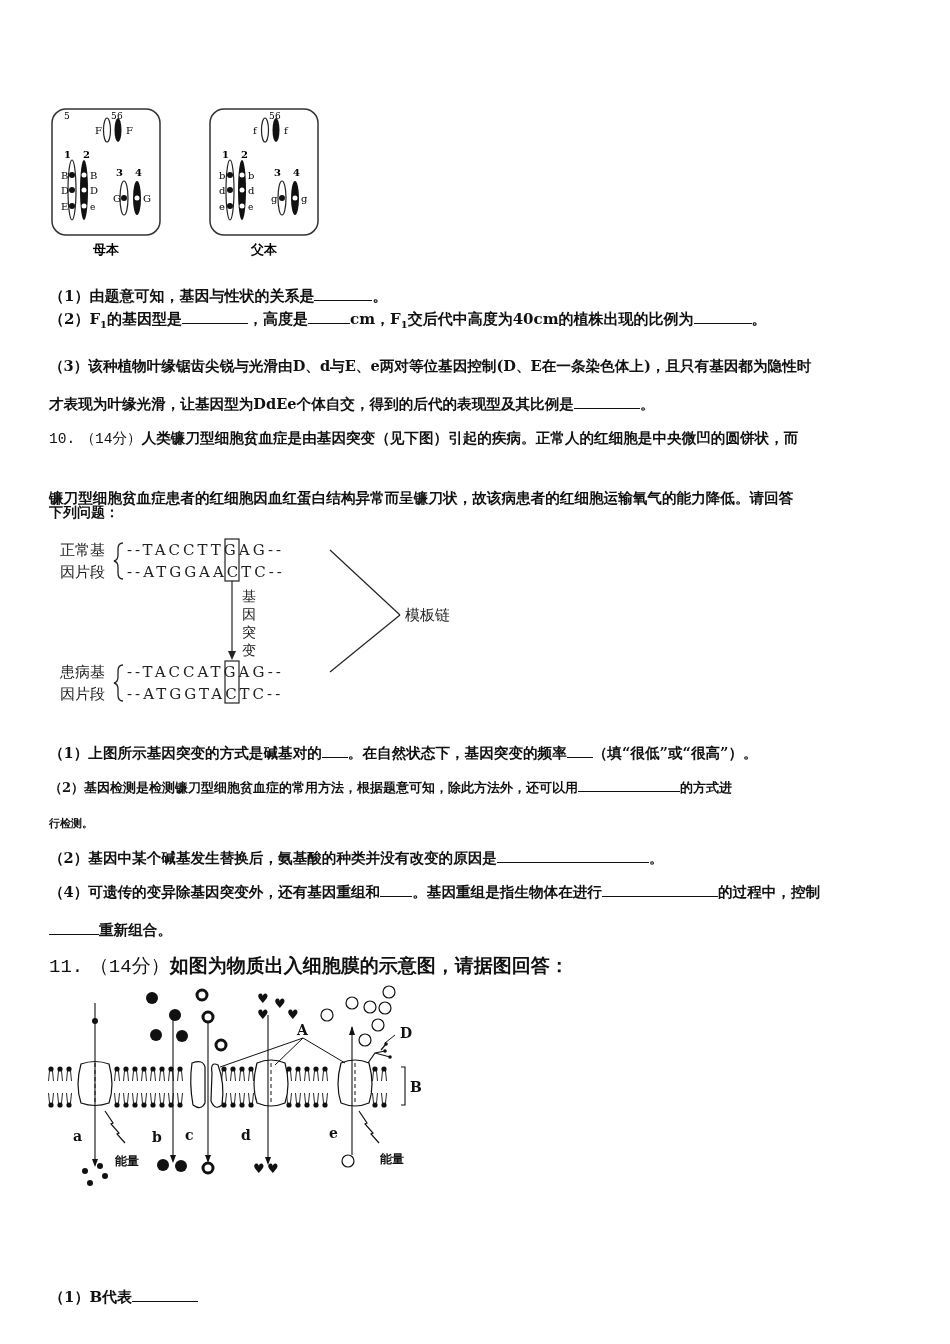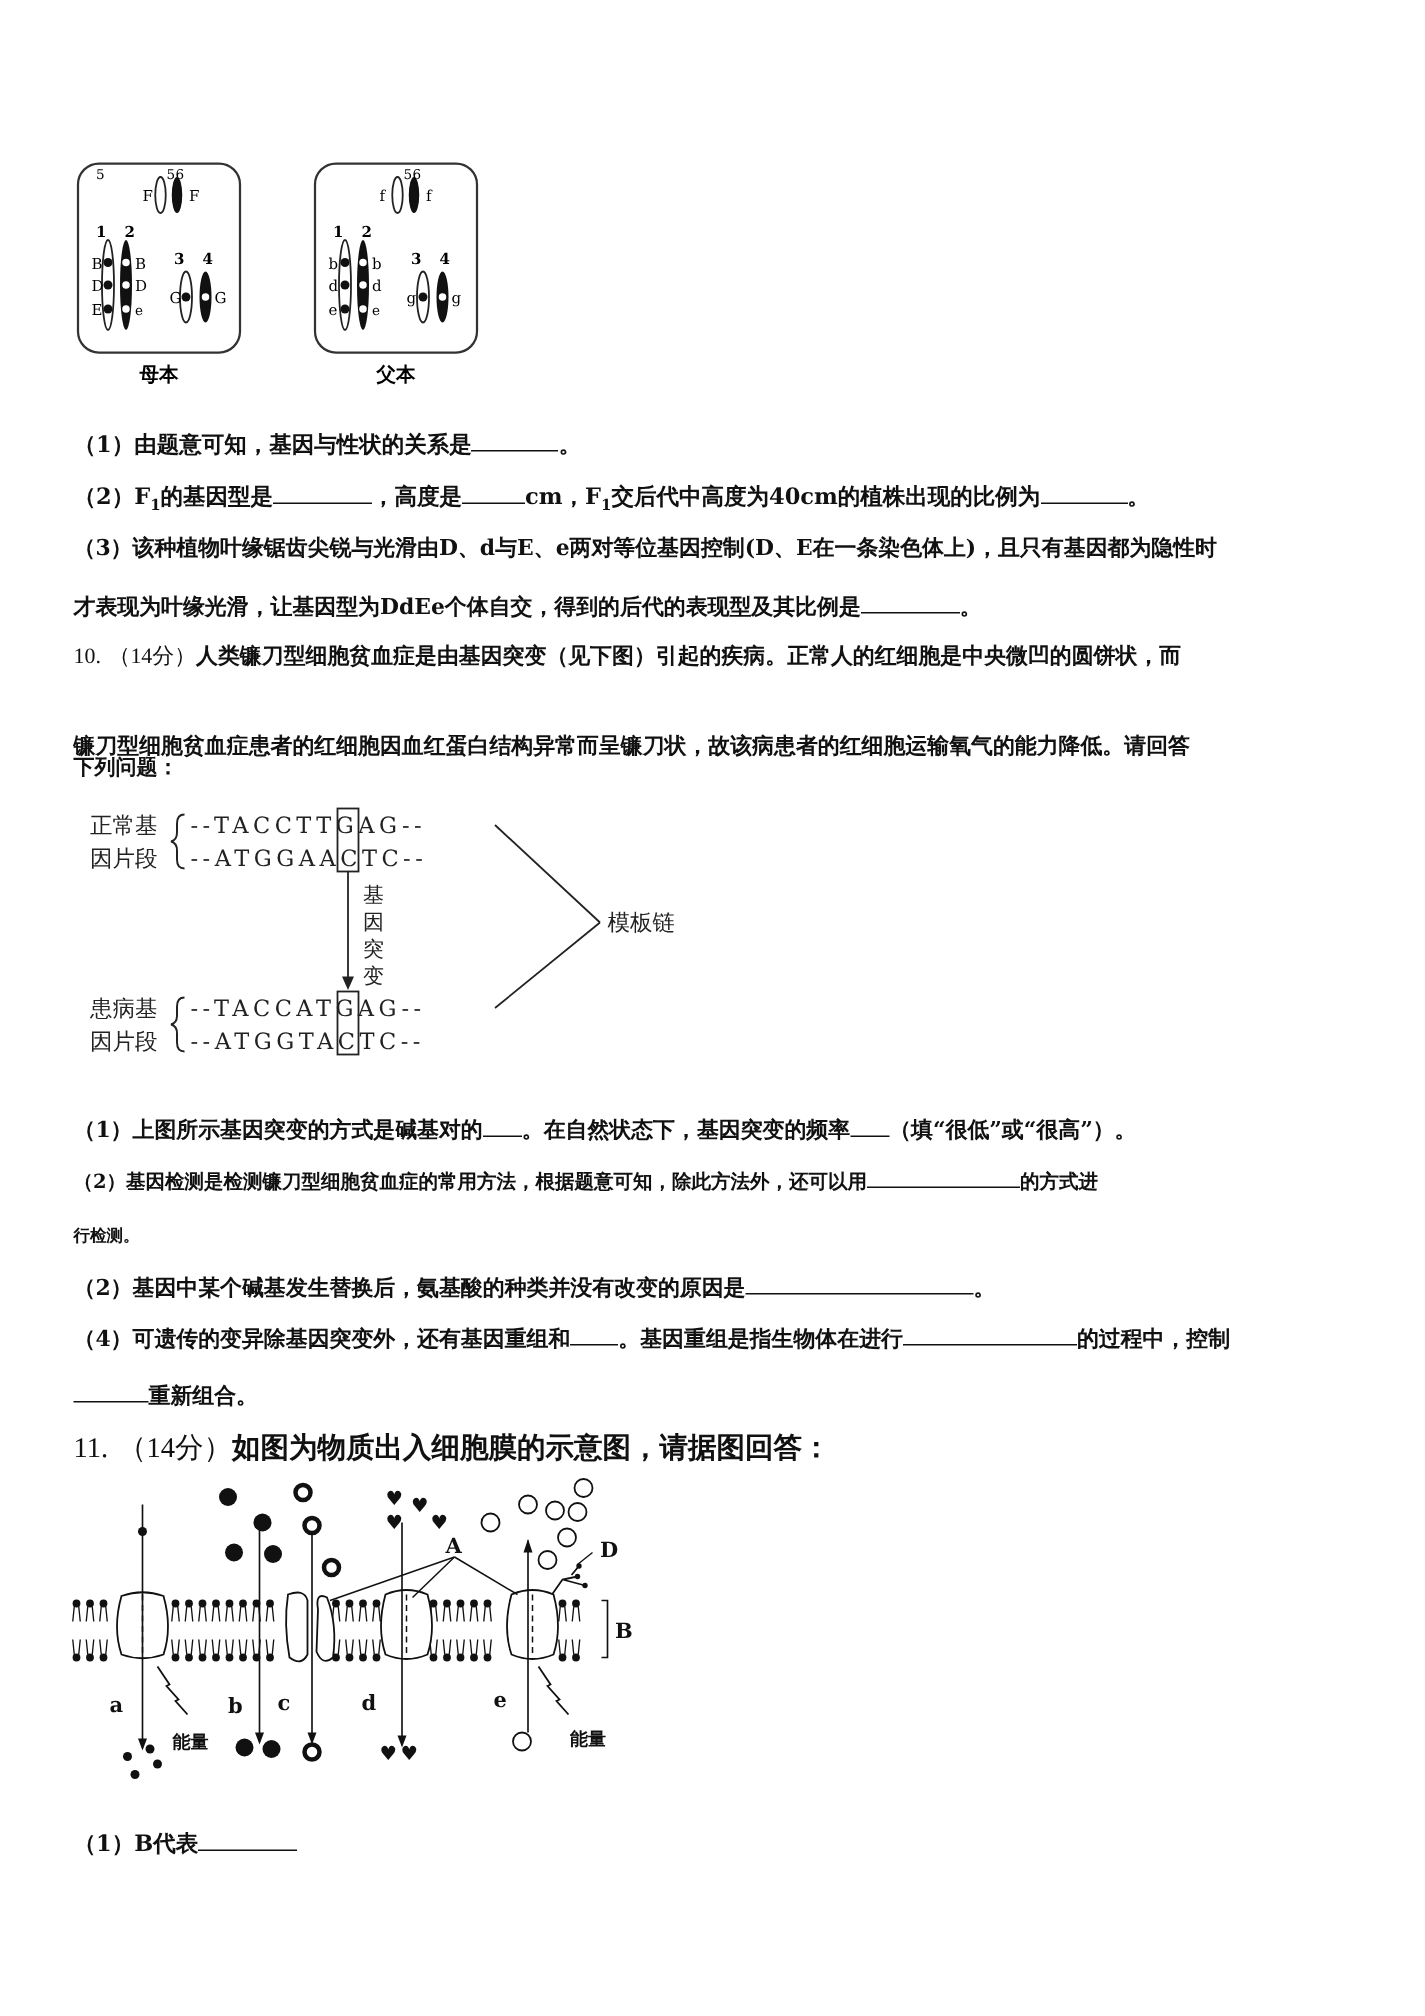--- a/index.html
+++ b/index.html
@@ -1,20 +1,20 @@
 <!DOCTYPE html>
 <html><head>
 <meta charset="utf-8">
 <style>
   html, body { margin: 0; padding: 0; background: #ffffff; }
   body { width: 950px; height: 1344px; position: relative; overflow: hidden;
          font-family: "DejaVu Serif", "Liberation Serif", serif; color: #111; }
   .abs { position: absolute; }
   .line { position: absolute; left: 49px; font-size: 15px; font-weight: bold; white-space: nowrap; line-height: 20px; }
-  .qnum { font-weight: normal; font-family: Liberation Serif, serif; }
+  .qnum { font-weight: normal; font-family: Liberation Mono, monospace; }
   .blank { display: inline-block; border-bottom: 1.4px solid #111; height: 14px; vertical-align: baseline; }
   sub { font-size: 10px; }
   svg text { font-family: "DejaVu Serif", "Liberation Serif", serif; }
   .seq { font-family: "Liberation Serif", "DejaVu Serif", serif; }
 </style>
 </head>
 <body>
 
 <svg class="abs" style="left:45px;top:103px" width="290" height="160" viewBox="0 0 290 160">
 
@@ -92,21 +92,21 @@
     <text x="68" y="99" font-size="10">g</text>
       <text x="98" y="99" font-size="10">g</text>
     <text x="48" y="151" font-size="13" font-weight="bold">父本</text>
   </g>
 </svg>
 
 <div class="line" style="top:286px">
   <span>（1）由题意可知，基因与性状的关系是</span><span class="blank" style="width:58px"></span><span>。</span>
 </div>
 
-<div class="line" style="top:321px">
+<div class="line" style="top:309px">
   <span>（2）F</span><sub>1</sub><span>的基因型是</span><span class="blank" style="width:66px"></span><span>，高度是</span><span class="blank" style="width:42px"></span><span>cm，F</span><sub>1</sub><span>交后代中高度为40cm的植株出现的比例为</span><span class="blank" style="width:58px"></span><span>。</span>
 </div>
 
 <div class="line" style="top:356px; font-size:14.6px">（3）该种植物叶缘锯齿尖锐与光滑由D、d与E、e两对等位基因控制(D、E在一条染色体上)，且只有基因都为隐性时</div>
 <div class="line" style="top:394px; font-size:14.6px">
   <span>才表现为叶缘光滑，让基因型为DdEe个体自交，得到的后代的表现型及其比例是</span><span class="blank" style="width:66px"></span><span>。</span>
 </div>
 
 <div class="line" style="top:428px; font-size:14.6px">
   <span class="qnum">10.</span>&nbsp;<span class="qnum">（14分）</span><span>人类镰刀型细胞贫血症是由基因突变（见下图）引起的疾病。正常人的红细胞是中央微凹的圆饼状，而</span>
@@ -287,15 +287,15 @@
     <text x="140" y="157">c</text>
     <text x="196" y="157">d</text>
     <text x="284" y="155">e</text>
   </g>
   <g font-size="12" font-weight="bold" fill="#111">
     <text x="70" y="182">能量</text>
     <text x="335" y="180">能量</text>
   </g>
 </svg>
 
-<div class="line" style="top:1219px">
+<div class="line" style="top:1287px">
   <span>（1）B代表</span><span class="blank" style="width:66px"></span>
 </div>
 
 </body></html>

